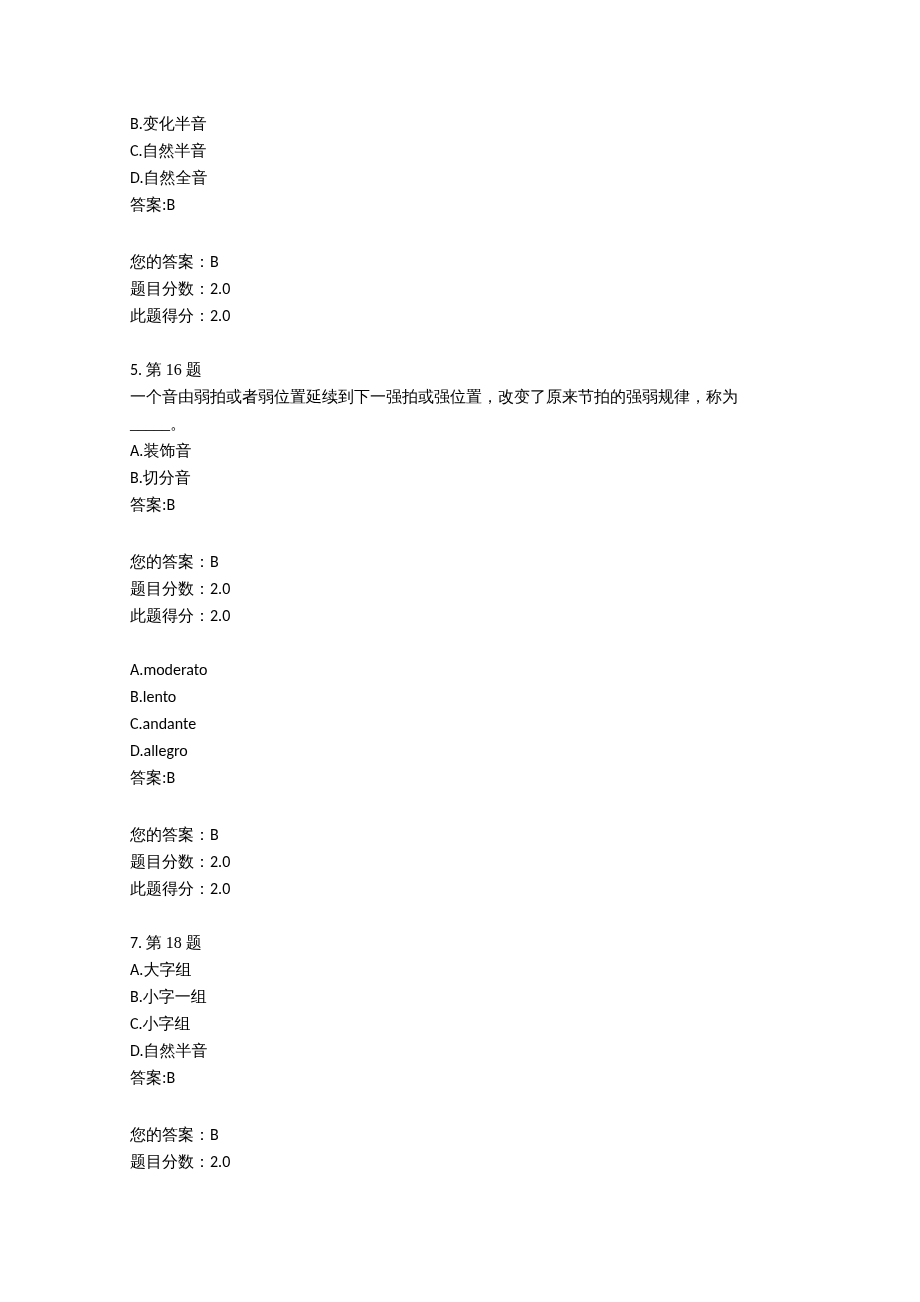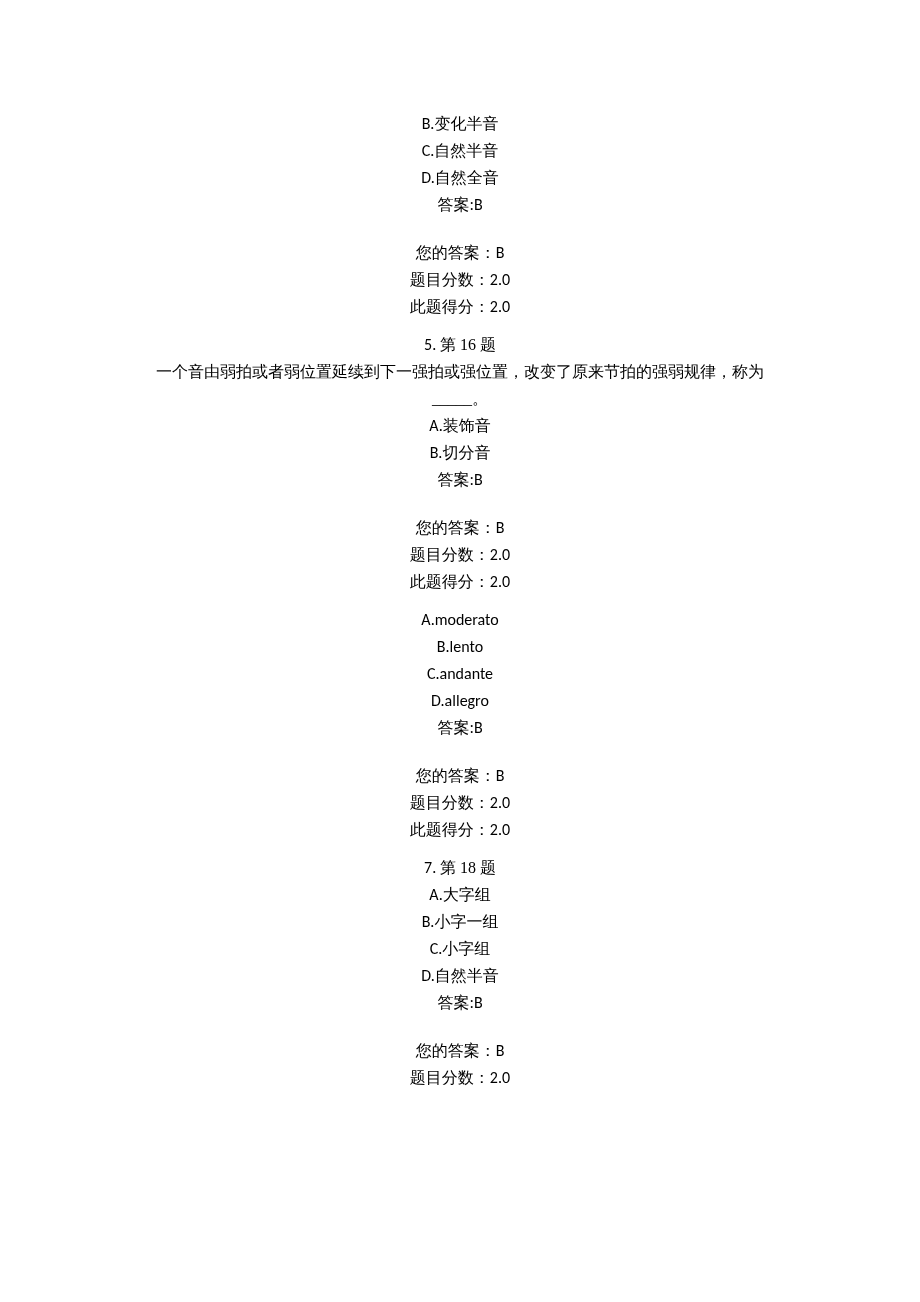--- a/index.html
+++ b/index.html
@@ -13,27 +13,26 @@
     font-family: "Songti SC", "SimSun", serif;
     font-size: 16px;
     line-height: 27px;
     color: #000;
   }
   .latin {
     font-family: Calibri, Arial, sans-serif;
   }
   .line {
     display: block;
-    text-align: center;
   }
   .question-block {
-    margin-top: 11px;
+    margin-top: 27px;
   }
   .answer-block {
-    margin-top: 21px;
+    margin-top: 30px;
   }
 </style>
 </head>
 <body>
 
 <div class="page">
 
   <span class="line"><span class="latin">B.</span><span>变化半音</span></span>
   <span class="line"><span class="latin">C.</span><span>自然半音</span></span>
   <span class="line"><span class="latin">D.</span><span>自然全音</span></span>

